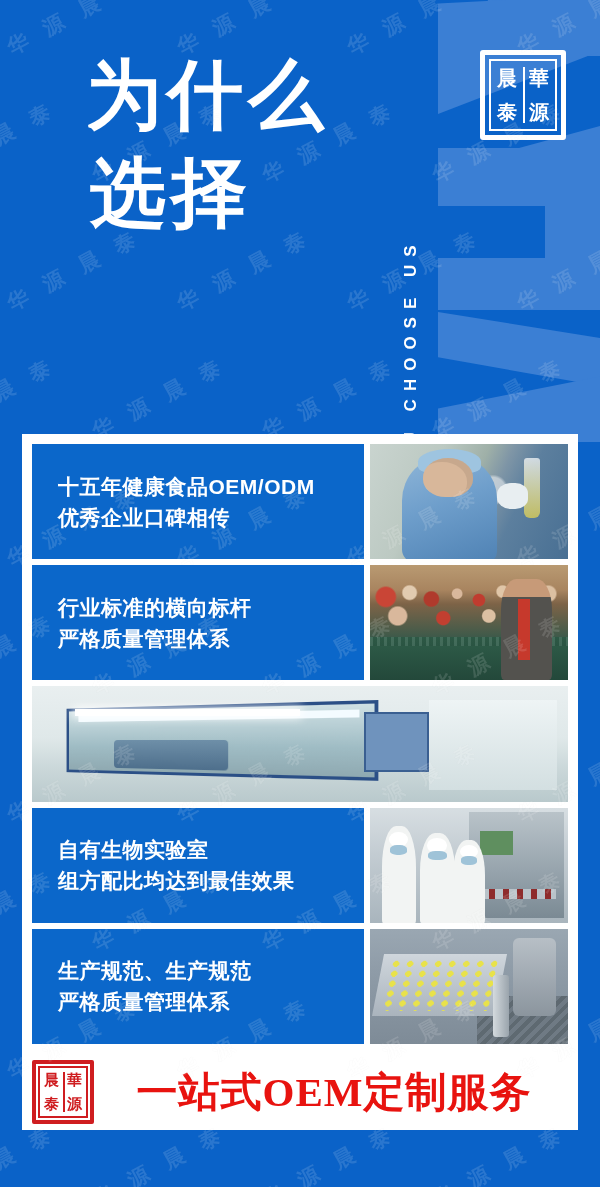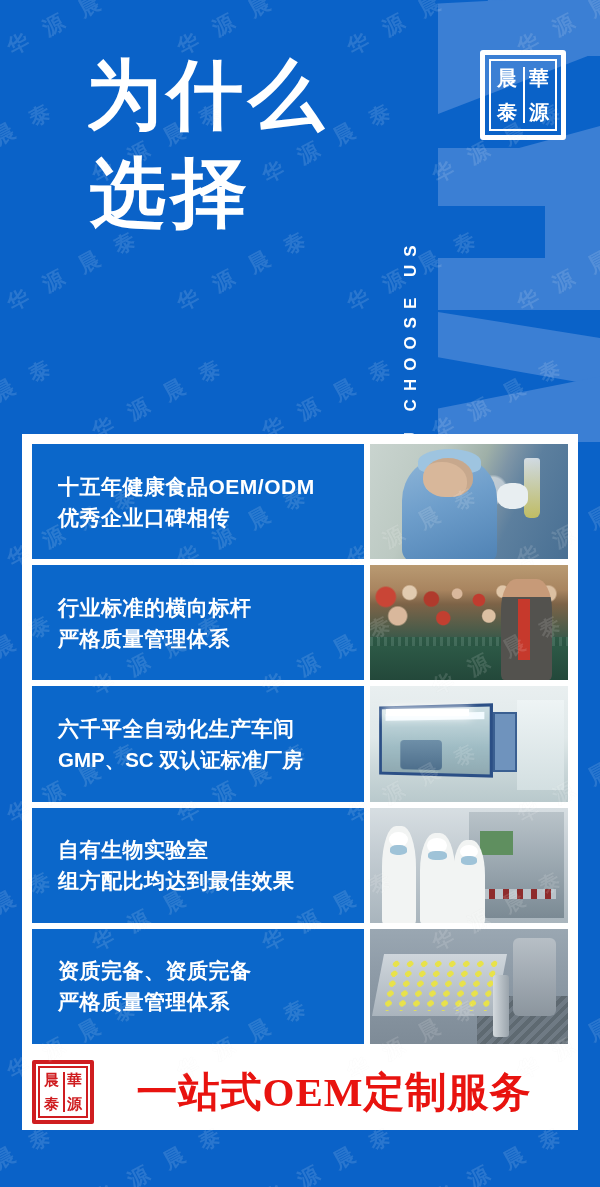--- a/index.html
+++ b/index.html
@@ -575,24 +575,20 @@
         <div class="thumb">
           <div class="ph ph-conf">
             <div class="conf-dots"></div>
             <div class="conf-table"></div>
             <div class="conf-man"></div>
           </div>
         </div>
       </div>
 
       <div class="row">
-        <div class="card">
-          <div class="line">六千平全自动化生产车间</div>
-          <div class="line tight">GMP、SC 双认证标准厂房</div>
-        </div>
         <div class="thumb">
           <div class="ph ph-corridor">
             <div class="corr-far"></div>
             <div class="corr-window"></div>
             <div class="corr-door"></div>
             <div class="corr-lamp"></div>
           </div>
         </div>
       </div>
 
@@ -606,21 +602,21 @@
             <div class="line-machine"></div>
             <div class="worker w1"></div>
             <div class="worker w2"></div>
             <div class="worker w3"></div>
           </div>
         </div>
       </div>
 
       <div class="row">
         <div class="card">
-          <div class="line">资质完备、资质完备</div>
+          <div class="line">生产规范、生产规范</div>
           <div class="line">严格质量管理体系</div>
         </div>
         <div class="thumb">
           <div class="ph ph-blister">
             <div class="blister-belt"></div>
             <div class="blister-tray"></div>
             <div class="blister-roll"></div>
             <div class="blister-rod"></div>
           </div>
         </div>

